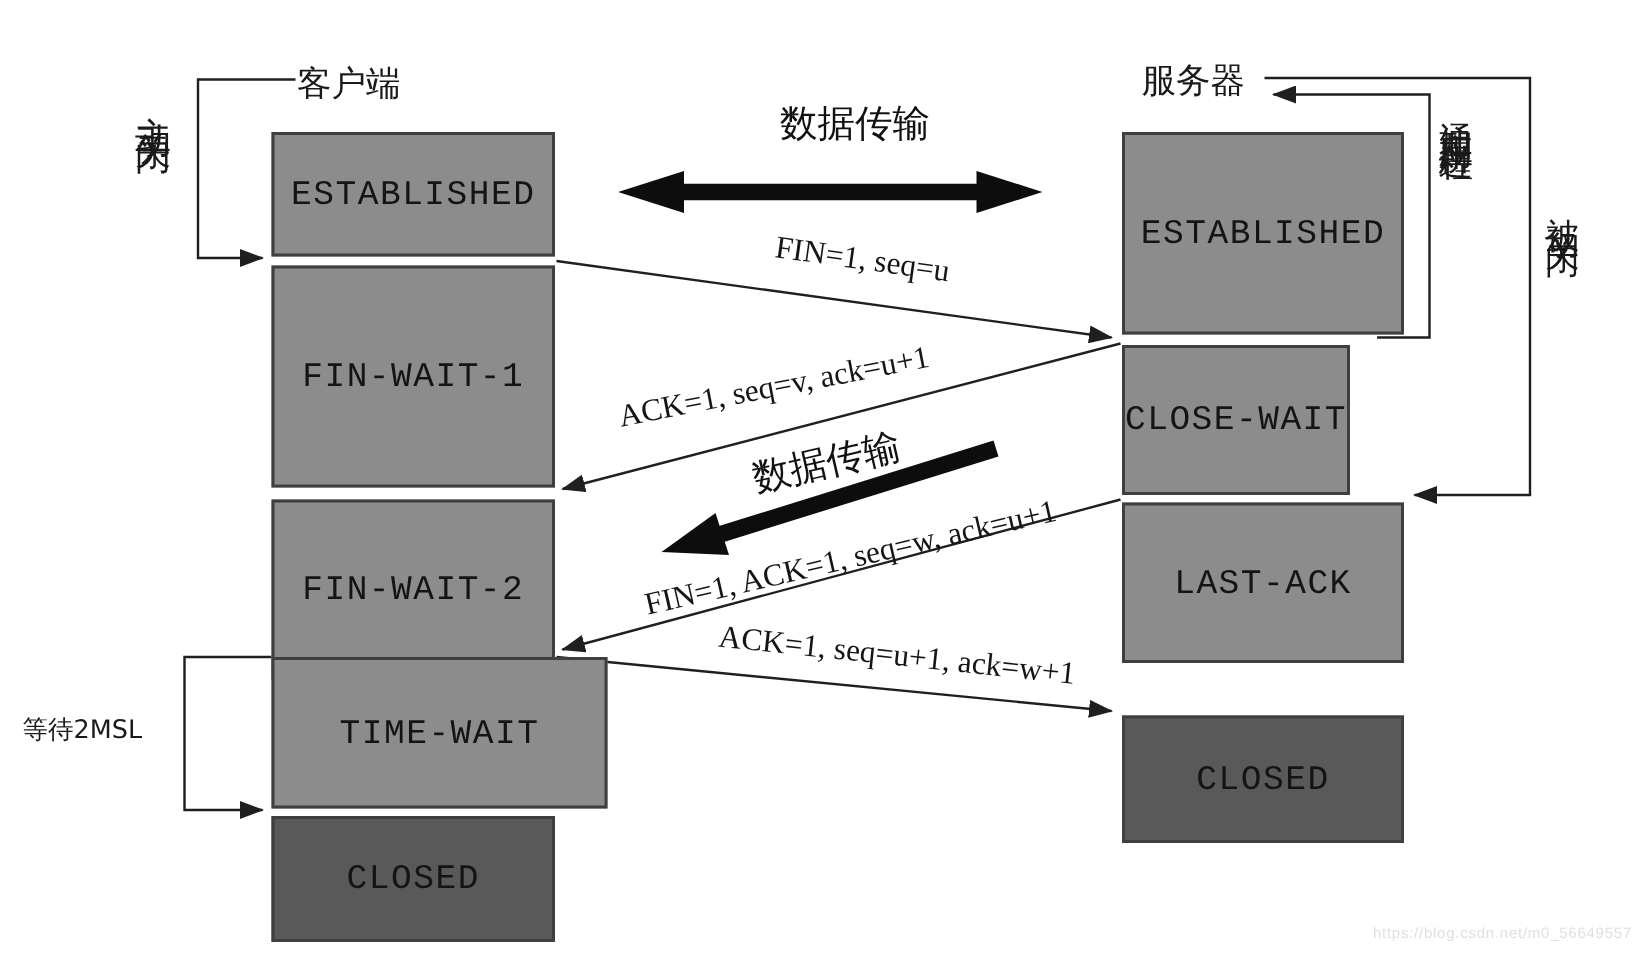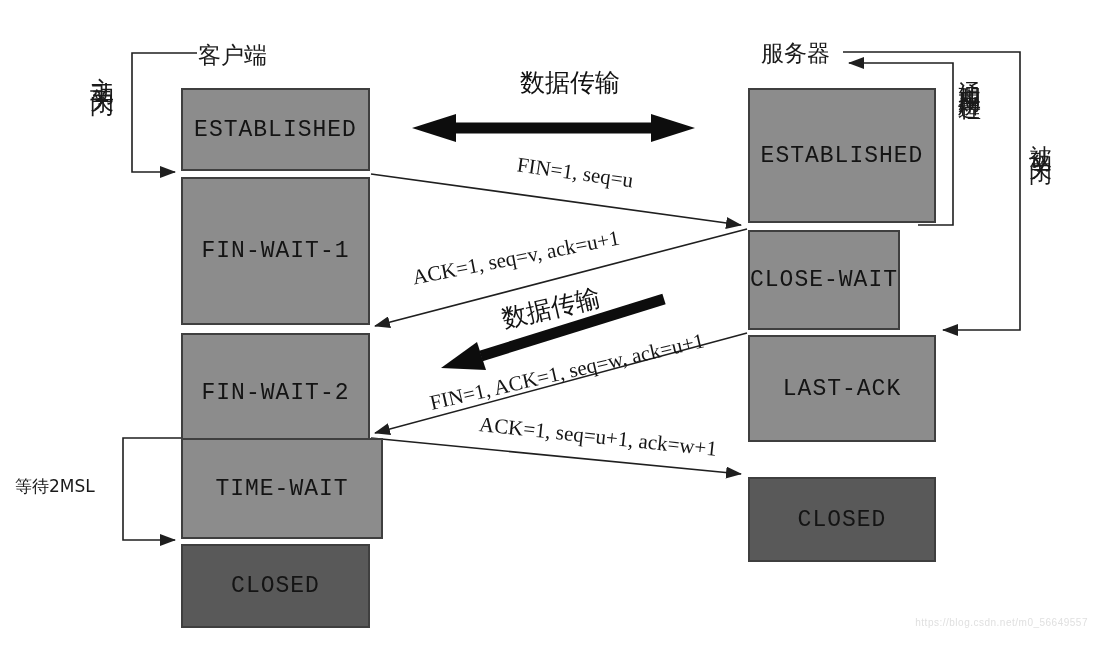--- a/index.html
+++ b/index.html
@@ -98,21 +98,21 @@
 
   <div class="box" style="left:181px;top:88px;width:189px;height:83px;">
     <span class="state">ESTABLISHED</span>
   </div>
   <div class="box" style="left:181px;top:177px;width:189px;height:148px;">
     <span class="state">FIN-WAIT-1</span>
   </div>
   <div class="box" style="left:181px;top:333px;width:189px;height:120px;">
     <span class="state">FIN-WAIT-2</span>
   </div>
-  <div class="box" style="left:181px;top:438px;width:202px;height:101px;">
+  <div class="box" style="left:181px;top:438px;width:224px;height:101px;">
     <span class="state">TIME-WAIT</span>
   </div>
   <div class="box dark" style="left:181px;top:544px;width:189px;height:84px;">
     <span class="state">CLOSED</span>
   </div>
 
   <div class="box" style="left:748px;top:88px;width:188px;height:135px;">
     <span class="state">ESTABLISHED</span>
   </div>
   <div class="box" style="left:748px;top:230px;width:152px;height:100px;">

